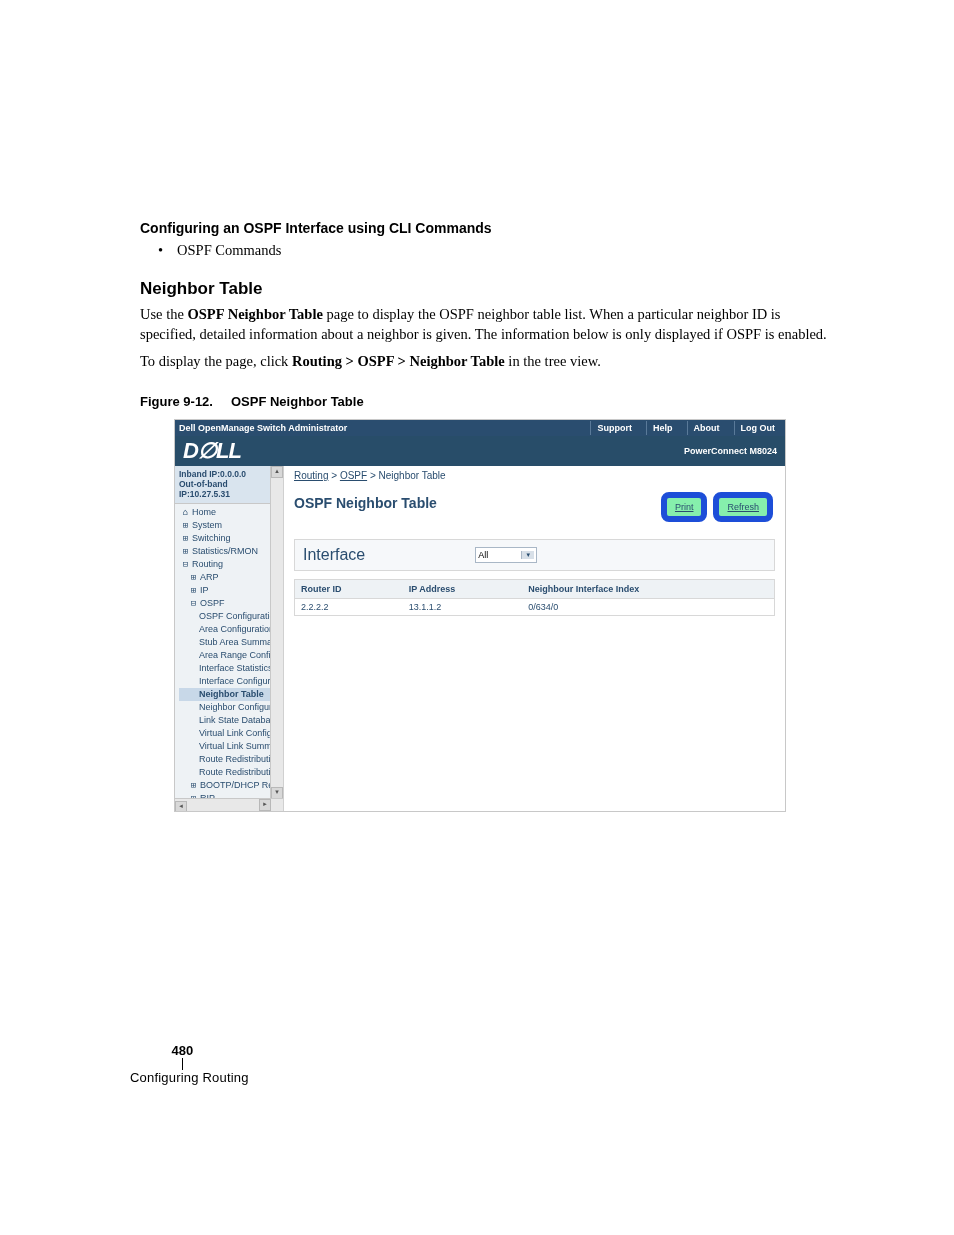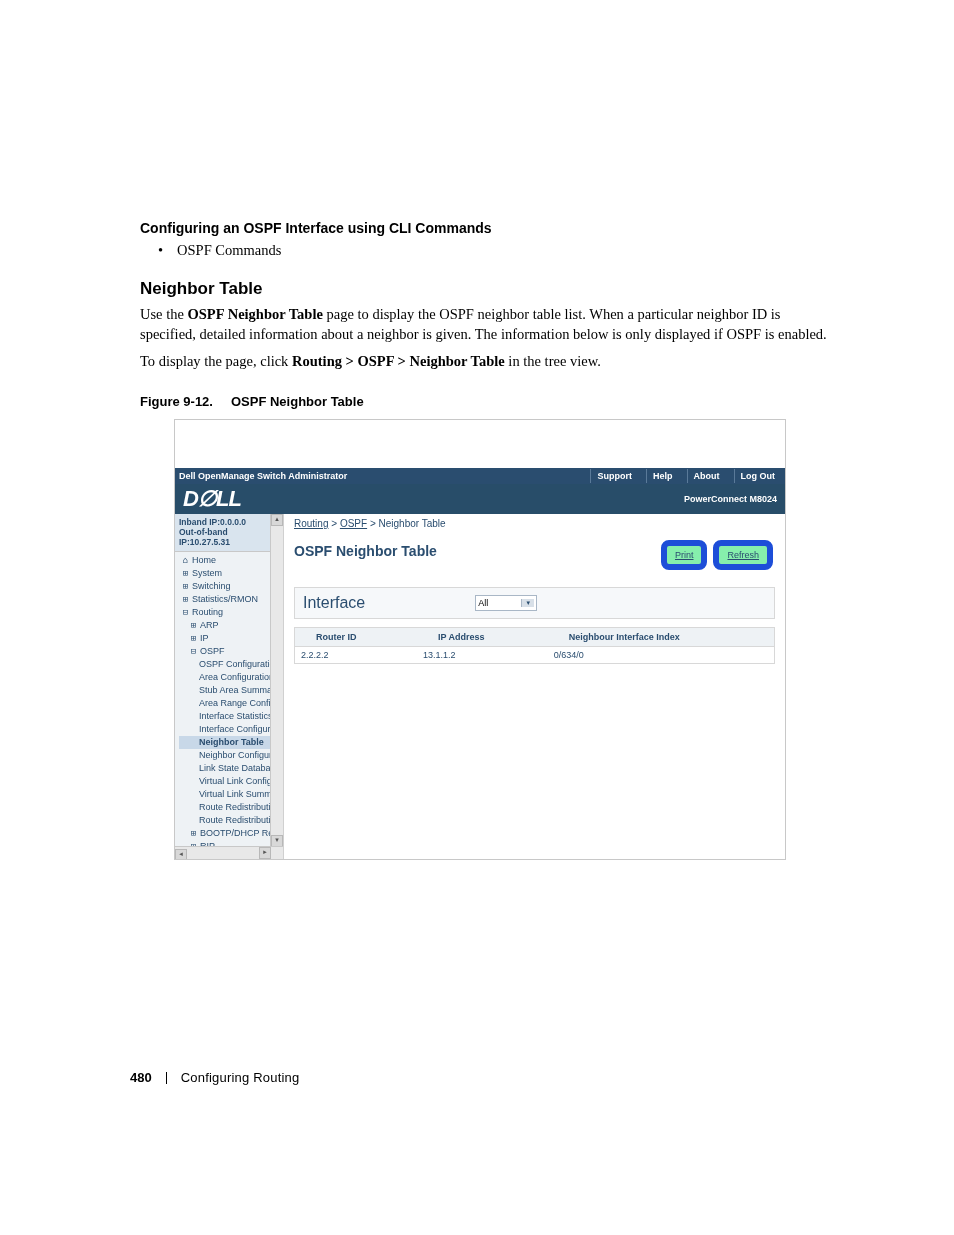--- a/index.html
+++ b/index.html
@@ -60,21 +60,20 @@
   }
   .ss-topbar {
     background: #2a4d6f;
     color: #fff;
     height: 16px;
     display: flex;
     align-items: center;
     padding: 0 4px;
     font-size: 9px;
     font-weight: bold;
-    margin-top: 48px;
   }
   .ss-topbar .spacer { flex: 1; }
   .ss-topbar .top-link {
     margin-left: 8px;
     padding: 0 6px;
     border-left: 1px solid #5a7a99;
     height: 14px;
     display: flex;
     align-items: center;
   }
@@ -254,37 +253,38 @@
     margin-top: 8px;
     border: 1px solid #d8d8d8;
     width: 100%;
     border-collapse: collapse;
     font-size: 9px;
     color: #2a4d6f;
   }
   .ntable th {
     background: #eef2f5;
     text-align: left;
-    padding: 4px 21px;
+    padding: 4px 6px;
     font-weight: bold;
     border-bottom: 1px solid #d8d8d8;
   }
   .ntable td {
     padding: 3px 6px;
   }
 
   
   .footer {
     position: absolute;
     bottom: 150px;
     left: 130px;
     display: flex;
     align-items: center;
     font-family: Arial, Helvetica, sans-serif;
     font-size: 13px;
+    flex-direction: column;
   }
   .footer .pgnum { font-weight: bold; margin-right: 14px; }
   .footer .divider { border-left: 1px solid #000; height: 12px; margin-right: 14px; }
   .footer .section { font-weight: normal; letter-spacing: 0.2px; }
 </style>
 </head>
 <body>
 
 <div class="page">
 

